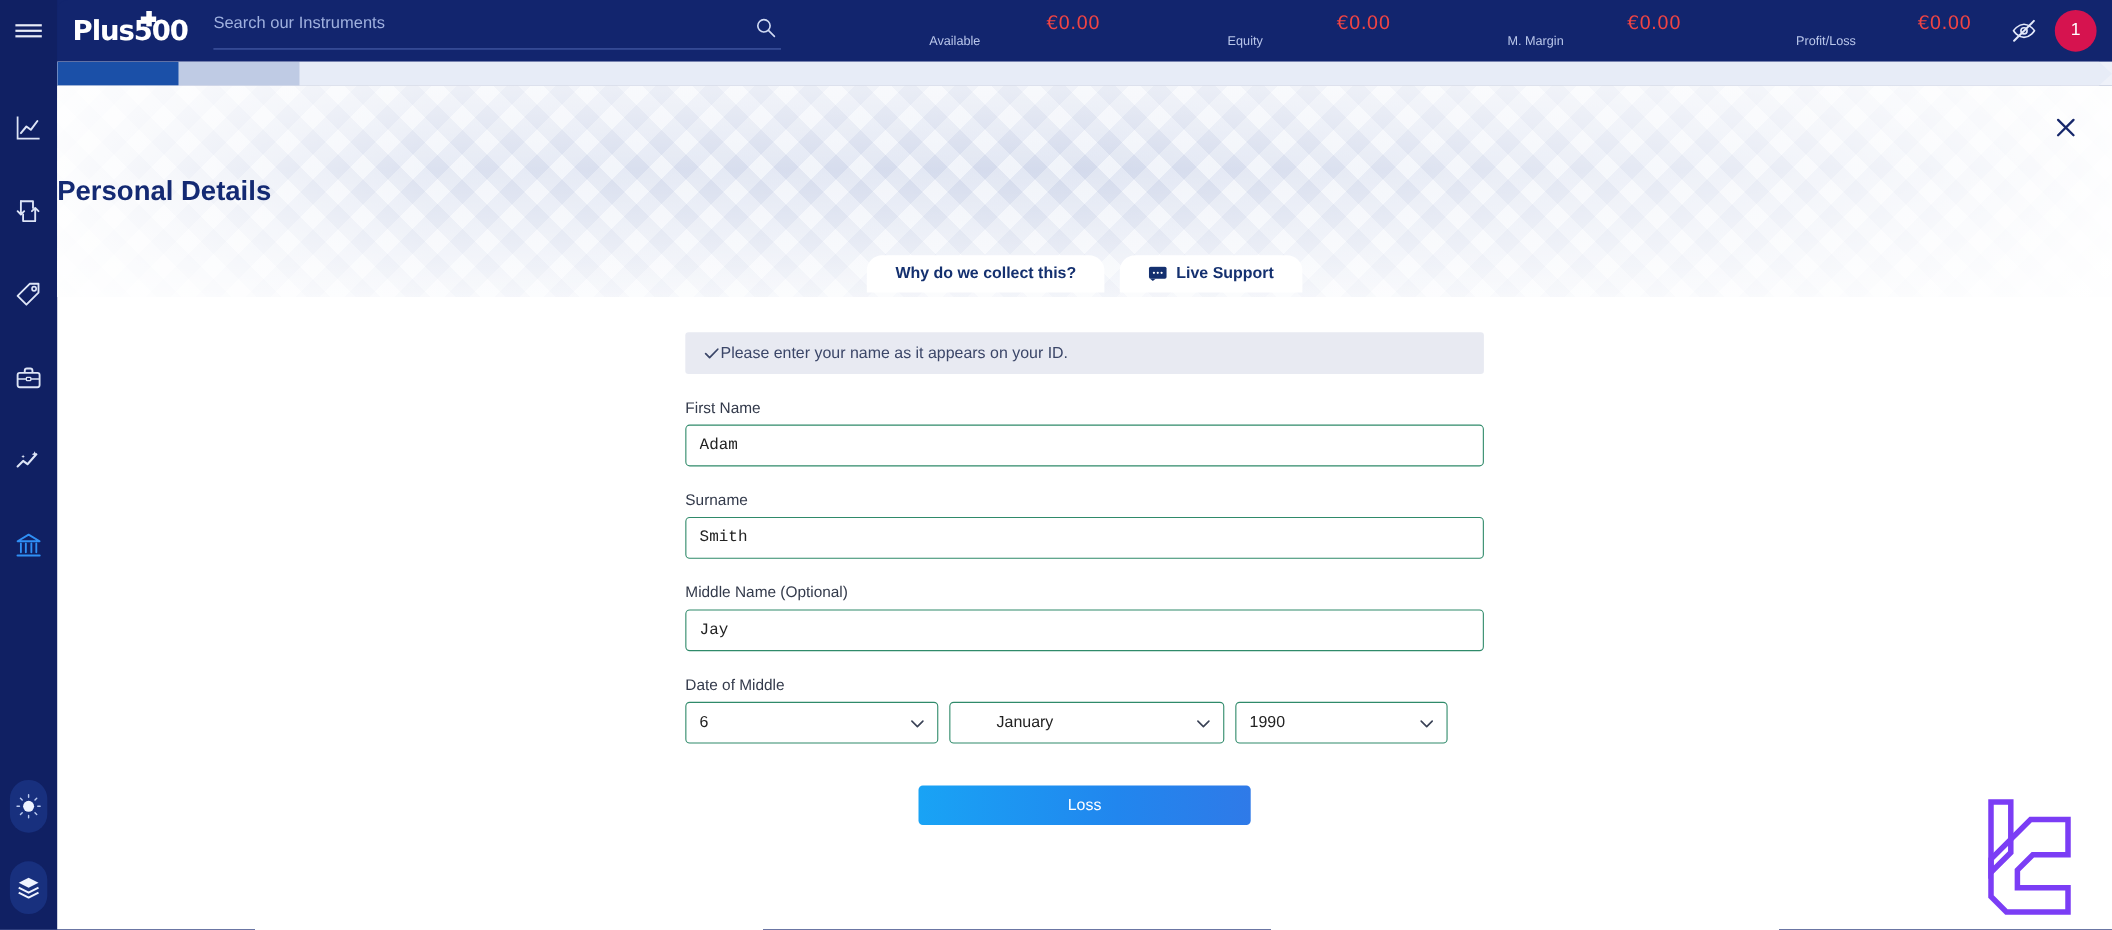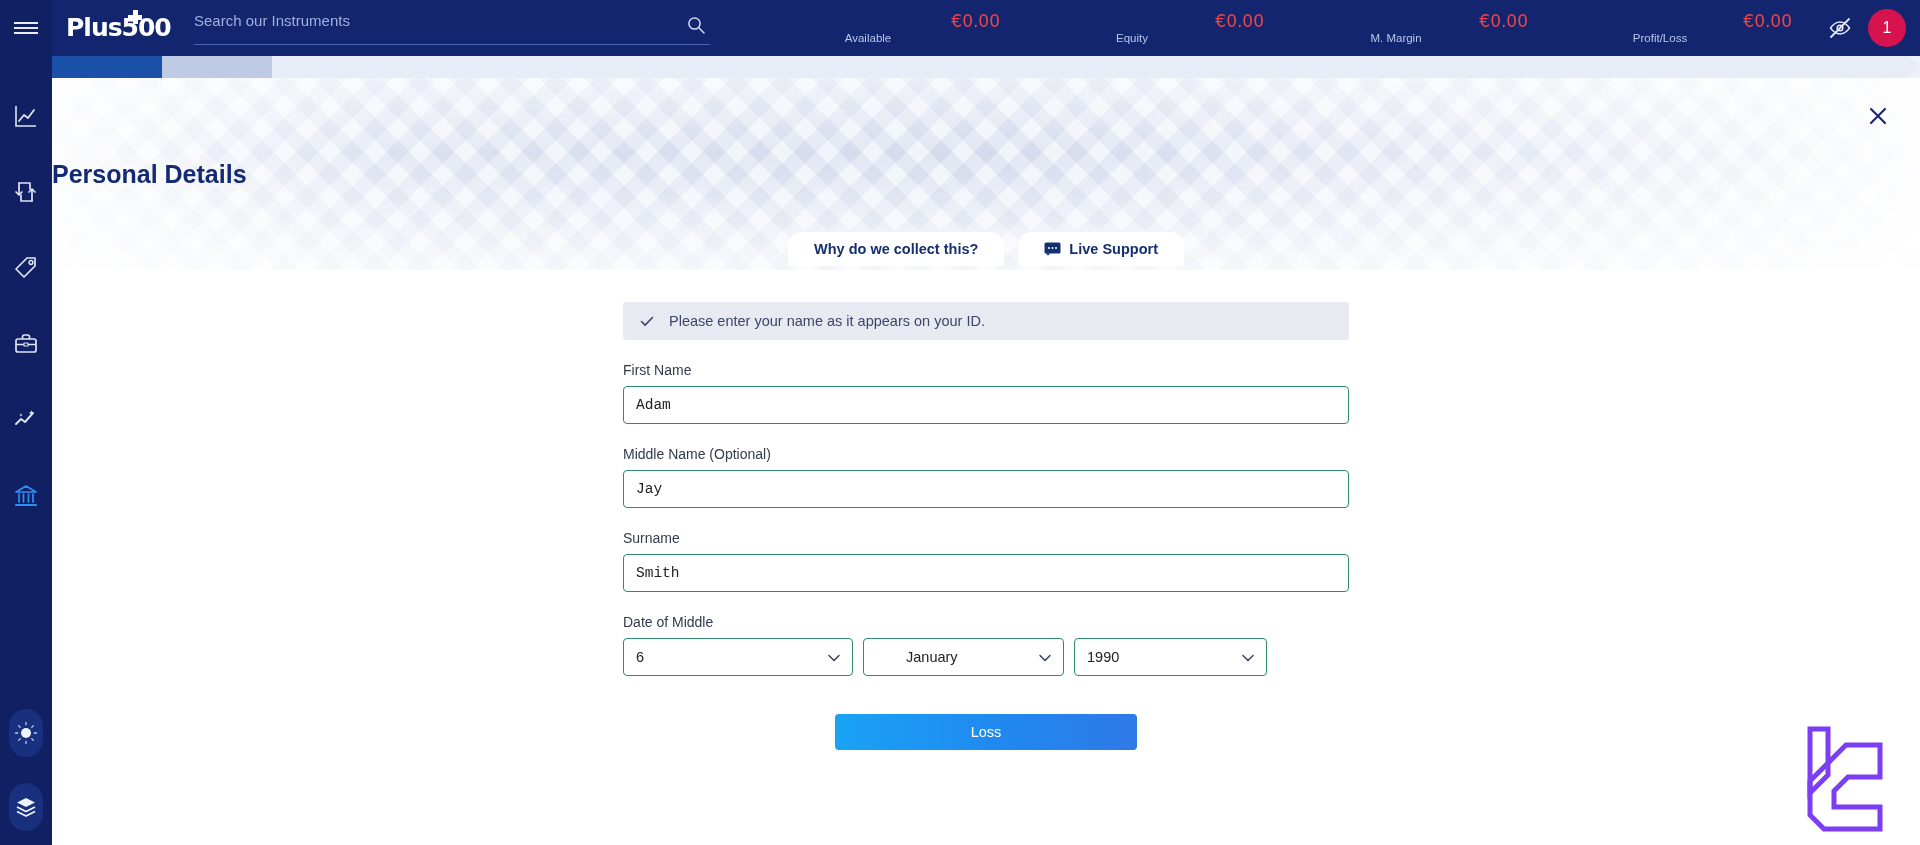--- a/index.html
+++ b/index.html
@@ -128,38 +128,38 @@
     background:#fff; border-radius:14px 14px 0 0;
     height:34px; padding:0 26px;
     display:flex; align-items:center; gap:8px;
     color:#14306f; font-size:14.5px; font-weight:bold; cursor:pointer;
   }
 
   
   .form { width:726px; margin:32px auto 0; }
   .notice {
     background:#e8eaf2; border-radius:3px; height:38px;
-    display:flex; align-items:center; padding:0 16px; gap:14px;
+    display:flex; align-items:center; padding:0 16px; gap:0;
     color:#3b4668; font-size:14.5px;
   }
   .field { margin-top:22px; }
   .field-label { color:#333a4b; font-size:14px; margin-bottom:8px; }
   .txt {
     width:100%; height:38px; border:1px solid #2f8a6a; border-radius:4px;
     padding:0 12px; font-size:14.5px; color:#222; background:#fff;
     font-family:Liberation Mono, monospace; outline:none;
   }
   .dob-row { display:flex; gap:10px; }
   .sel {
     position:relative; height:38px; border:1px solid #2f8a6a; border-radius:4px;
     background:#fff; display:flex; align-items:center; padding:0 12px;
     font-size:14.5px; color:#222; cursor:pointer;
   }
   .sel .cv { position:absolute; right:10px; top:11px; }
-  .sel-day { width:230px; } .sel-month { width:201px;padding-left:42px; } .sel-year { width:193px;text-align:right; }
+  .sel-day { width:230px; } .sel-month { width:250px;padding-left:42px; } .sel-year { width:193px;text-align:right; }
 
   .next-btn {
     display:block; margin:38px auto 0; width:302px; height:36px;
     border:none; border-radius:4px; cursor:pointer;
     background:linear-gradient(90deg,#19a3f5 0%, #2186ee 60%, #2f7ae8 100%);
     color:#fff; font-size:14.5px; font-family:"Liberation Sans", sans-serif;
   }
 
   
   .corner-logo { position:absolute; right:34px; bottom:12px; width:82px; height:108px; }
@@ -333,27 +333,27 @@
         </svg>
         <span>Please enter your name as it appears on your ID.</span>
       </div>
 
       <div class="field">
         <div class="field-label">First Name</div>
         <input class="txt" value="Adam" style="">
       </div>
 
       <div class="field">
+        <div class="field-label">Surname</div>
+        <input class="txt" value="Smith" style="">
+      </div>
+
+      <div class="field">
         <div class="field-label">Middle Name (Optional)</div>
         <input class="txt" value="Jay" style="">
-      </div>
-
-      <div class="field">
-        <div class="field-label">Surname</div>
-        <input class="txt" value="Smith" style="">
       </div>
 
       <div class="field">
         <div class="field-label">Date of Middle</div>
         <div class="dob-row">
           <div class="sel sel-day">
             <span>6</span>
             <span class="cv">
               <svg width="16" height="16" viewBox="0 0 16 16">
                   <path d="M3 5.5l5 5 5-5" fill="none" stroke="#3a4256" stroke-width="1.5" stroke-linecap="round" stroke-linejoin="round"></path>

